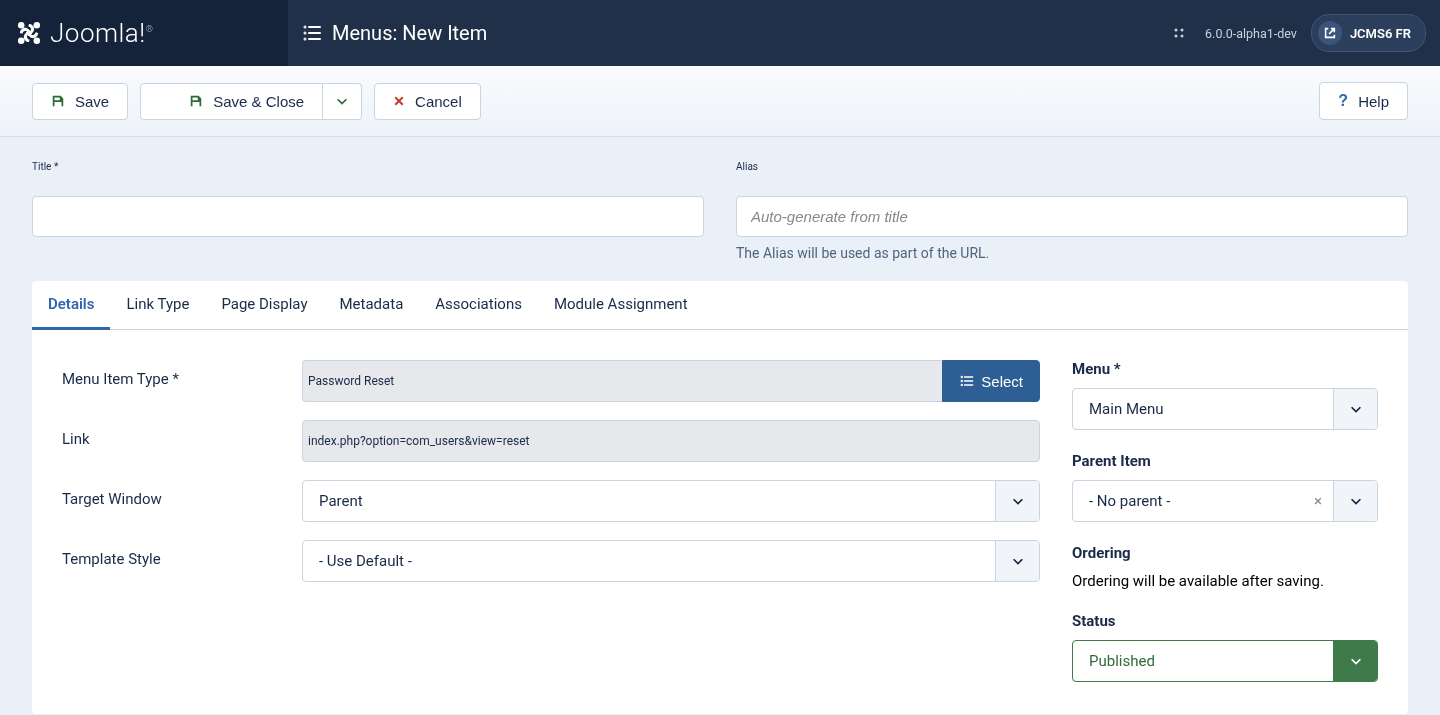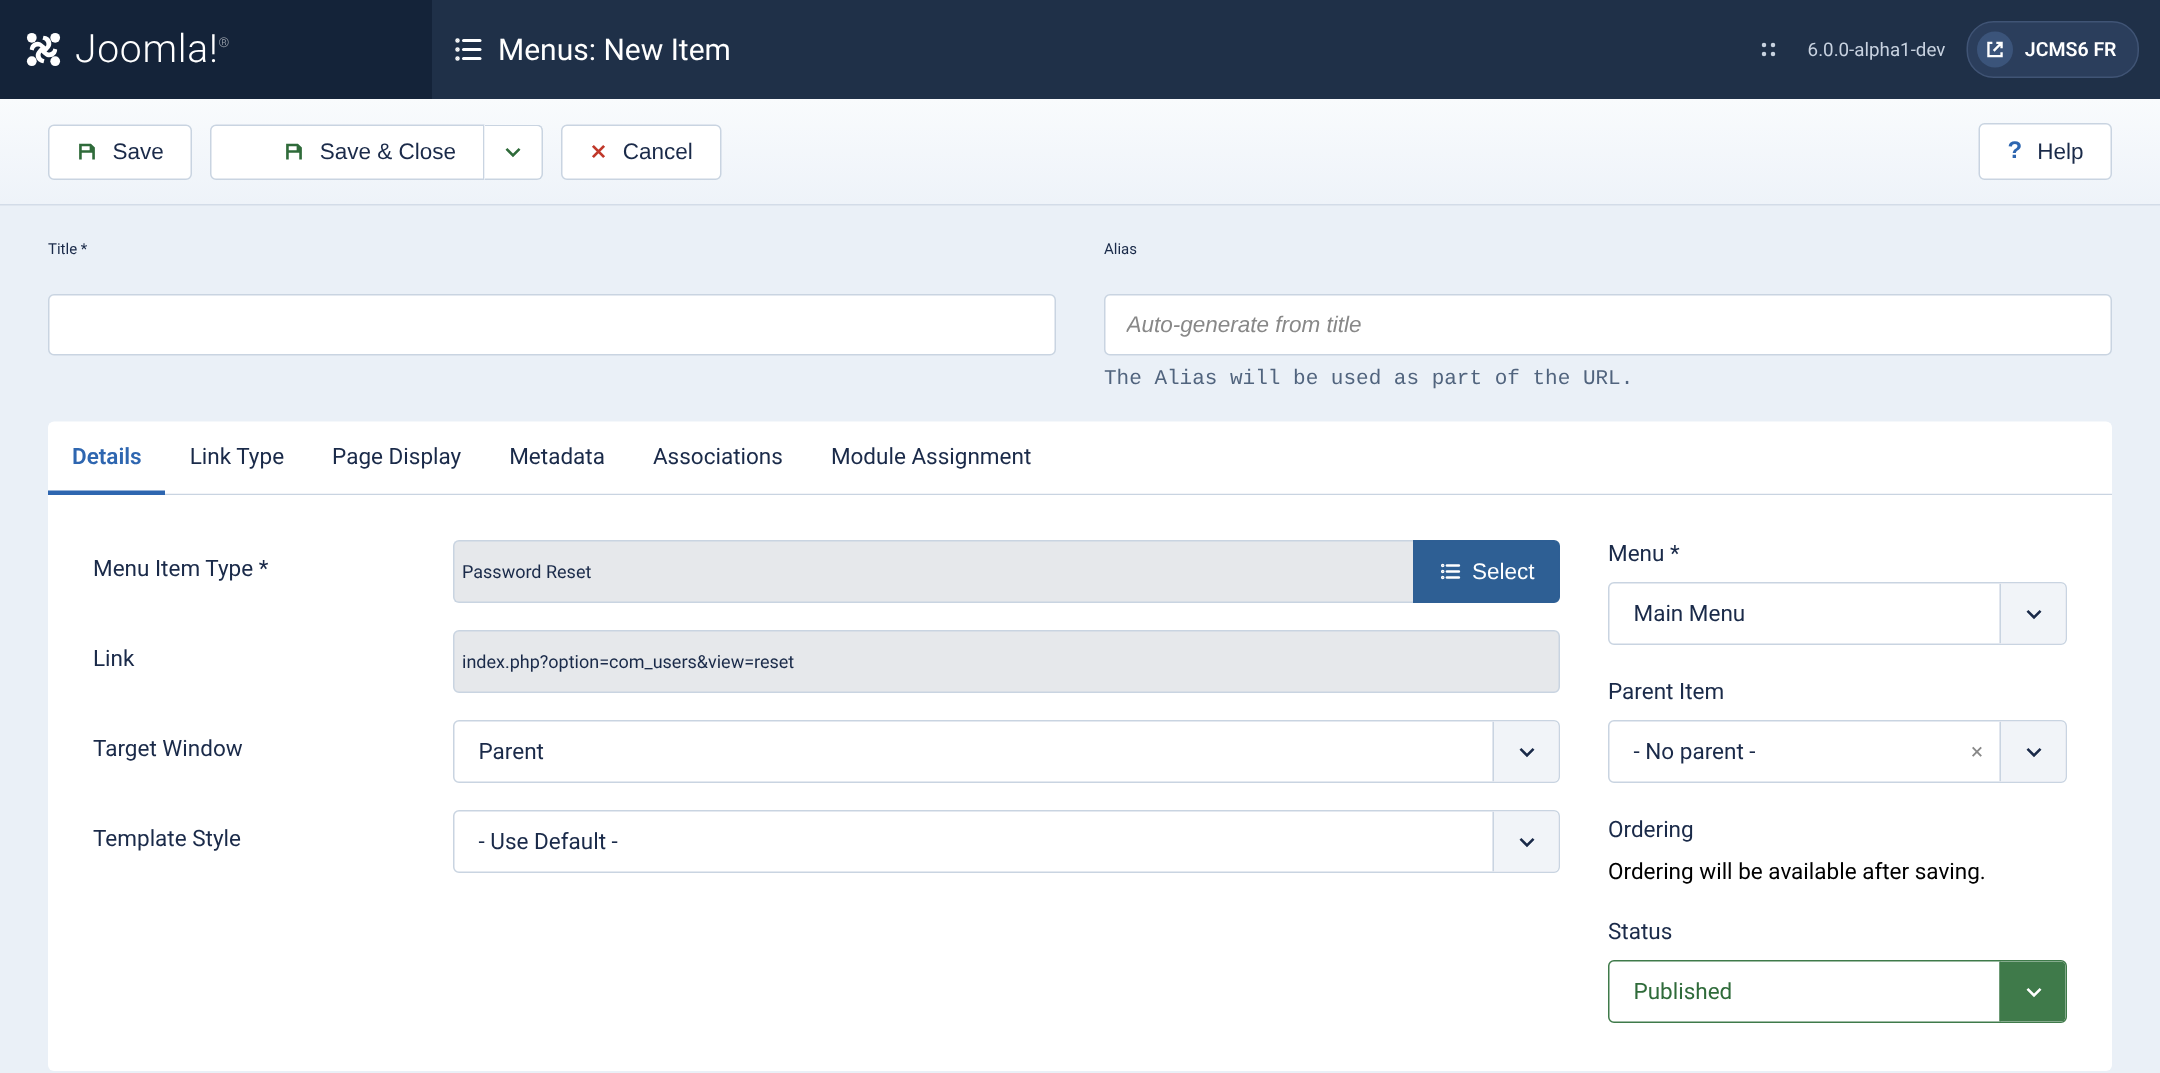--- a/index.html
+++ b/index.html
@@ -119,21 +119,20 @@
       padding: 0 14px;
       font-size: 15px;
       background: #fff;
       color: #1a2a49;
     }
     .form-control::placeholder { color: #888; font-style: italic; }
     .form-help {
       font-size: 14px;
       color: #51647e;
       margin-top: 8px;
-      font-family: Liberation Mono, monospace;
     }
 
     .tabs {
       display: flex;
       border-bottom: 1px solid #c9d4e1;
       background: #fff;
       border-radius: 4px 4px 0 0;
       margin-top: 10px;
     }
     .tab {
@@ -224,20 +223,21 @@
       display: flex; align-items: center; justify-content: center;
       color: #888;
       font-size: 15px;
     }
 
     .side-field { margin-bottom: 22px; }
     .side-label {
       font-size: 15px;
       color: #1a2a49;
       margin-bottom: 10px;
+      font-weight: bold;
     }
     .side-text {
       font-size: 15px;
       color: #000000;
       margin-top: 10px;
     }
 
     .select-wrap.success { border-color: #3f7a4a; }
     .select-wrap.success .select-value { color: #2f6b3a; font-weight: 400; }
     .select-wrap.success .select-arrow { background: #3f7a4a; border-left-color: #3f7a4a; }

